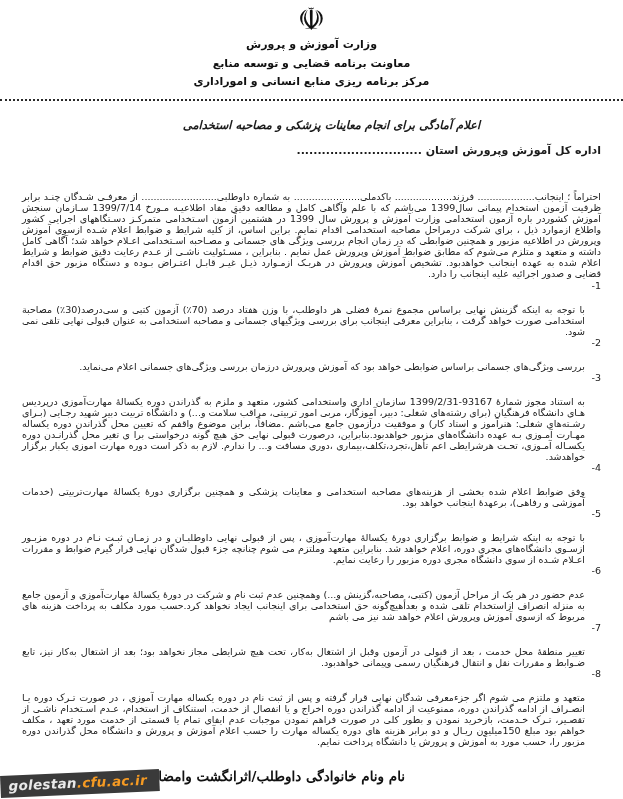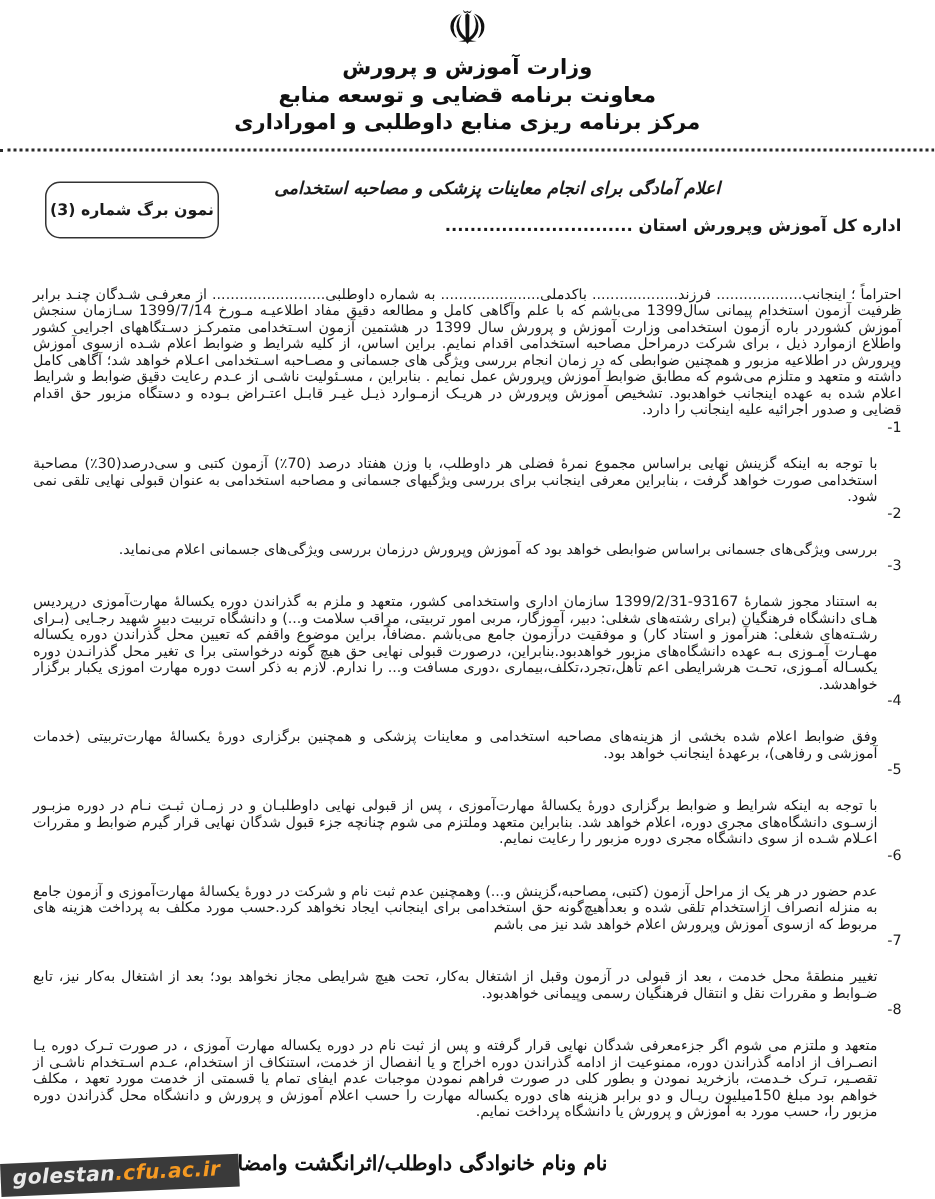--- a/index.html
+++ b/index.html
@@ -8,21 +8,21 @@
     width:623px;height:799px;
     background:#ffffff;
     overflow:hidden;
     font-family:"DejaVu Sans", sans-serif;
     direction:rtl;
     color:#1b1b1b;
   }
   
   .hdr{text-align:center;padding-top:3px;}
   .emblem{font-size:31px;line-height:33px;color:#111;}
-  .hdr-line{font-weight:bold;font-size:14px;line-height:18.5px;color:#111;}
+  .hdr-line{font-weight:bold;font-size:11px;line-height:18.5px;color:#111;}
   .dotted-divider{border-top:2px dotted #2a2a2a;margin:7px 0 0 0;height:0;}
   
   .title-row{position:relative;height:64px;padding-top:16px;}
   .form-number-box{
     position:absolute;left:30px;top:20px;
     width:114px;height:36px;
     border:1.6px solid #333;border-radius:10px;
     display:flex;align-items:center;justify-content:center;
     font-weight:bold;font-size:10.5px;background:#fff;
   }
@@ -68,27 +68,26 @@
 </style>
 </head>
 <body>
 
 <div class="page">
 
   <div class="hdr">
     <div class="emblem">☫</div>
     <div class="hdr-line">وزارت آموزش و پرورش</div>
     <div class="hdr-line">معاونت برنامه قضایی و توسعه منابع</div>
-    <div class="hdr-line">مرکز برنامه ریزی  منابع داوطلبی و اموراداری</div>
+    <div class="hdr-line">مرکز برنامه ریزی  منابع انسانی و اموراداری</div>
   </div>
 
   <div class="dotted-divider"></div>
 
   <div class="title-row">
-    <div class="form-number-box">نمون برگ شماره (3)</div>
     <div class="form-title">اعلام آمادگی برای انجام معاینات پزشکی و مصاحبه استخدامی</div>
     <div class="form-subtitle">اداره کل آموزش وپرورش استان ..............................</div>
   </div>
 
   <div class="body-text">
     <div class="intro">احتراماً ؛ اینجانب................... فرزند................... باکدملی...................... به شماره داوطلبی......................... از معرفـی شـدگان چنـد برابر ظرفیت آزمون استخدام پیمانی سال1399 می‌باشم که با علم وآگاهی کامل و مطالعه دقیق مفاد اطلاعیـه مـورخ 1399/7/14 سـازمان سنجش آموزش کشوردر باره آزمون استخدامی وزارت آموزش و پرورش سال 1399 در  هشتمین آزمون اسـتخدامی متمرکـز دسـتگاههای اجرایی کشور  واطلاع ازموارد ذیل ، برای شرکت درمراحل مصاحبه استخدامی اقدام نمایم. براین اساس، از کلیه شرایط و ضوابط اعلام شـده ازسوی آموزش وپرورش در اطلاعیه مزبور و همچنین ضوابطی که در زمان انجام بررسی ویژگی های جسمانی و مصـاحبه اسـتخدامی اعـلام خواهد شد؛ آگاهی کامل داشته و متعهد و متلزم می‌شوم که مطابق ضوابط آموزش وپرورش عمل نمایم . بنابراین ، مسـئولیت ناشـی از عـدم رعایت دقیق ضوابط و شرایط اعلام شده به عهده اینجانب خواهدبود. تشخیص آموزش وپرورش در هریـک ازمـوارد ذیـل غیـر قابـل اعتـراض بـوده و دستگاه مزبور حق اقدام قضایی و صدور اجرائیه علیه اینجانب را دارد.</div>
     <div class="items">
       <div class="item">
         <span class="item-num">1-</span>
         <span class="item-text">با توجه به اینکه گزینش نهایی براساس مجموع نمرۀ فضلی هر داوطلب، با وزن هفتاد درصد (70٪) آزمون کتبی و سی‌درصد(30٪) مصاحبة استخدامی صورت خواهد گرفت ، بنابراین معرفی اینجانب برای بررسی  ویژگیهای جسمانی و مصاحبه استخدامی به عنوان قبولی نهایی تلقی نمی شود.</span>

